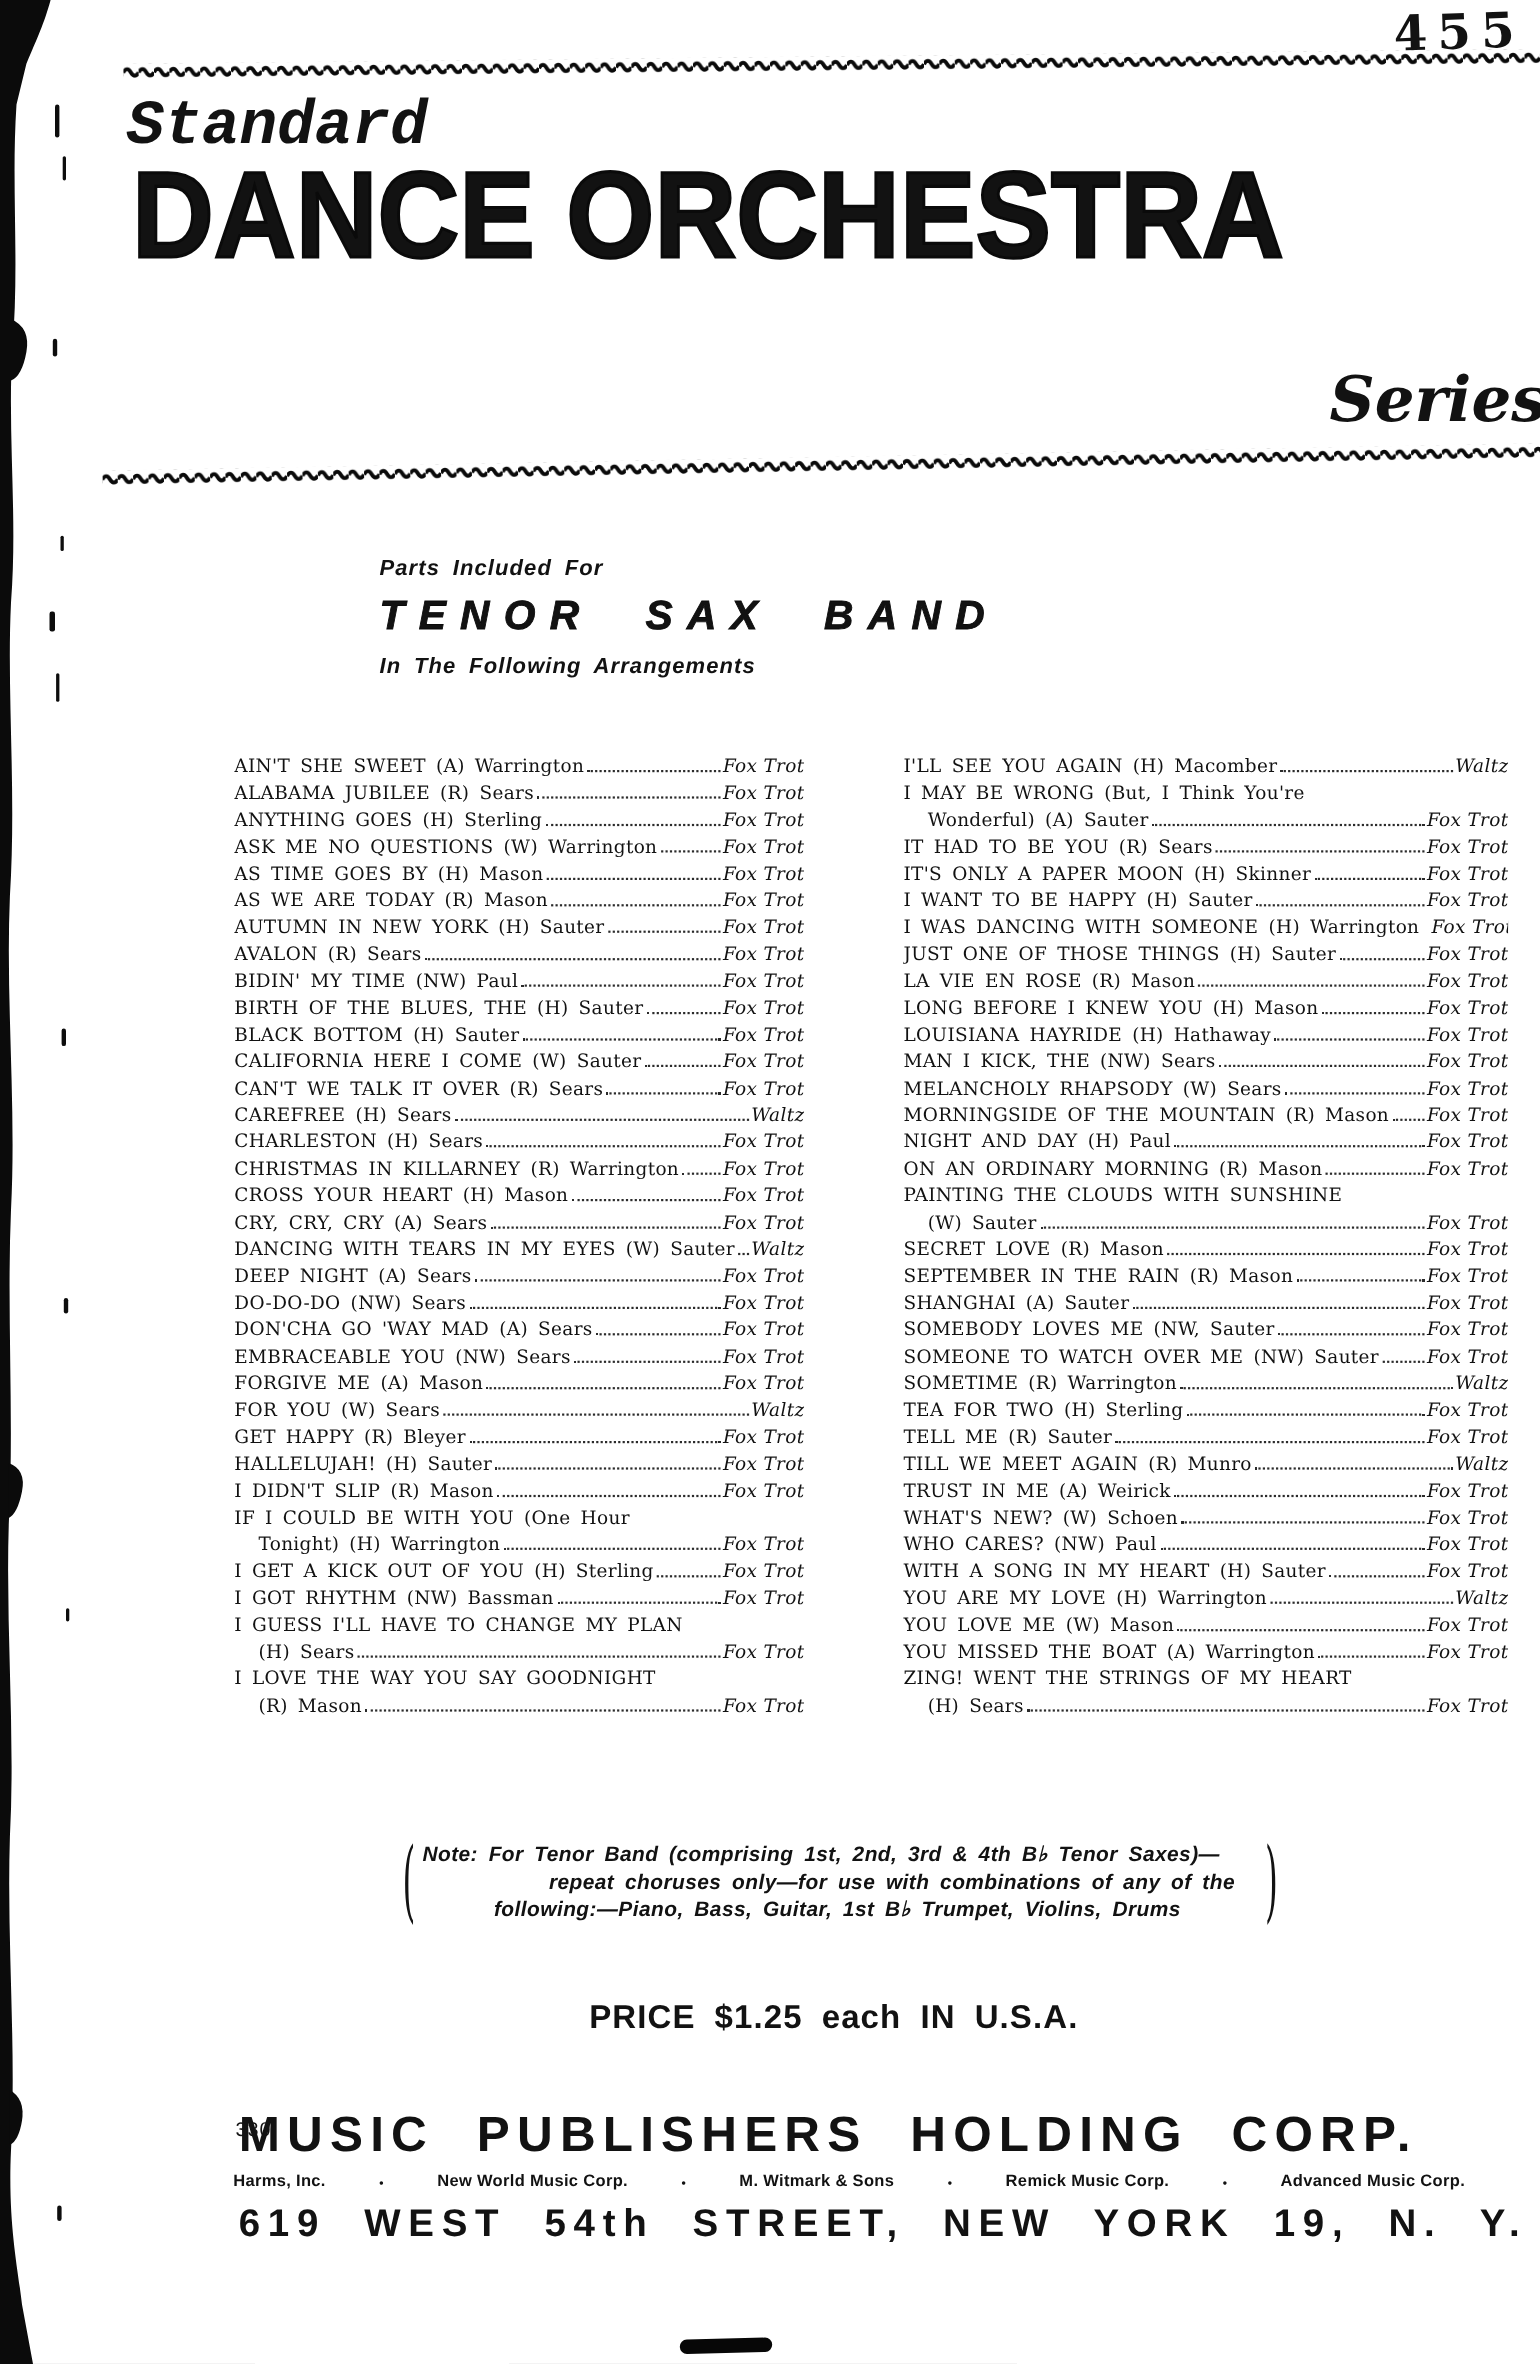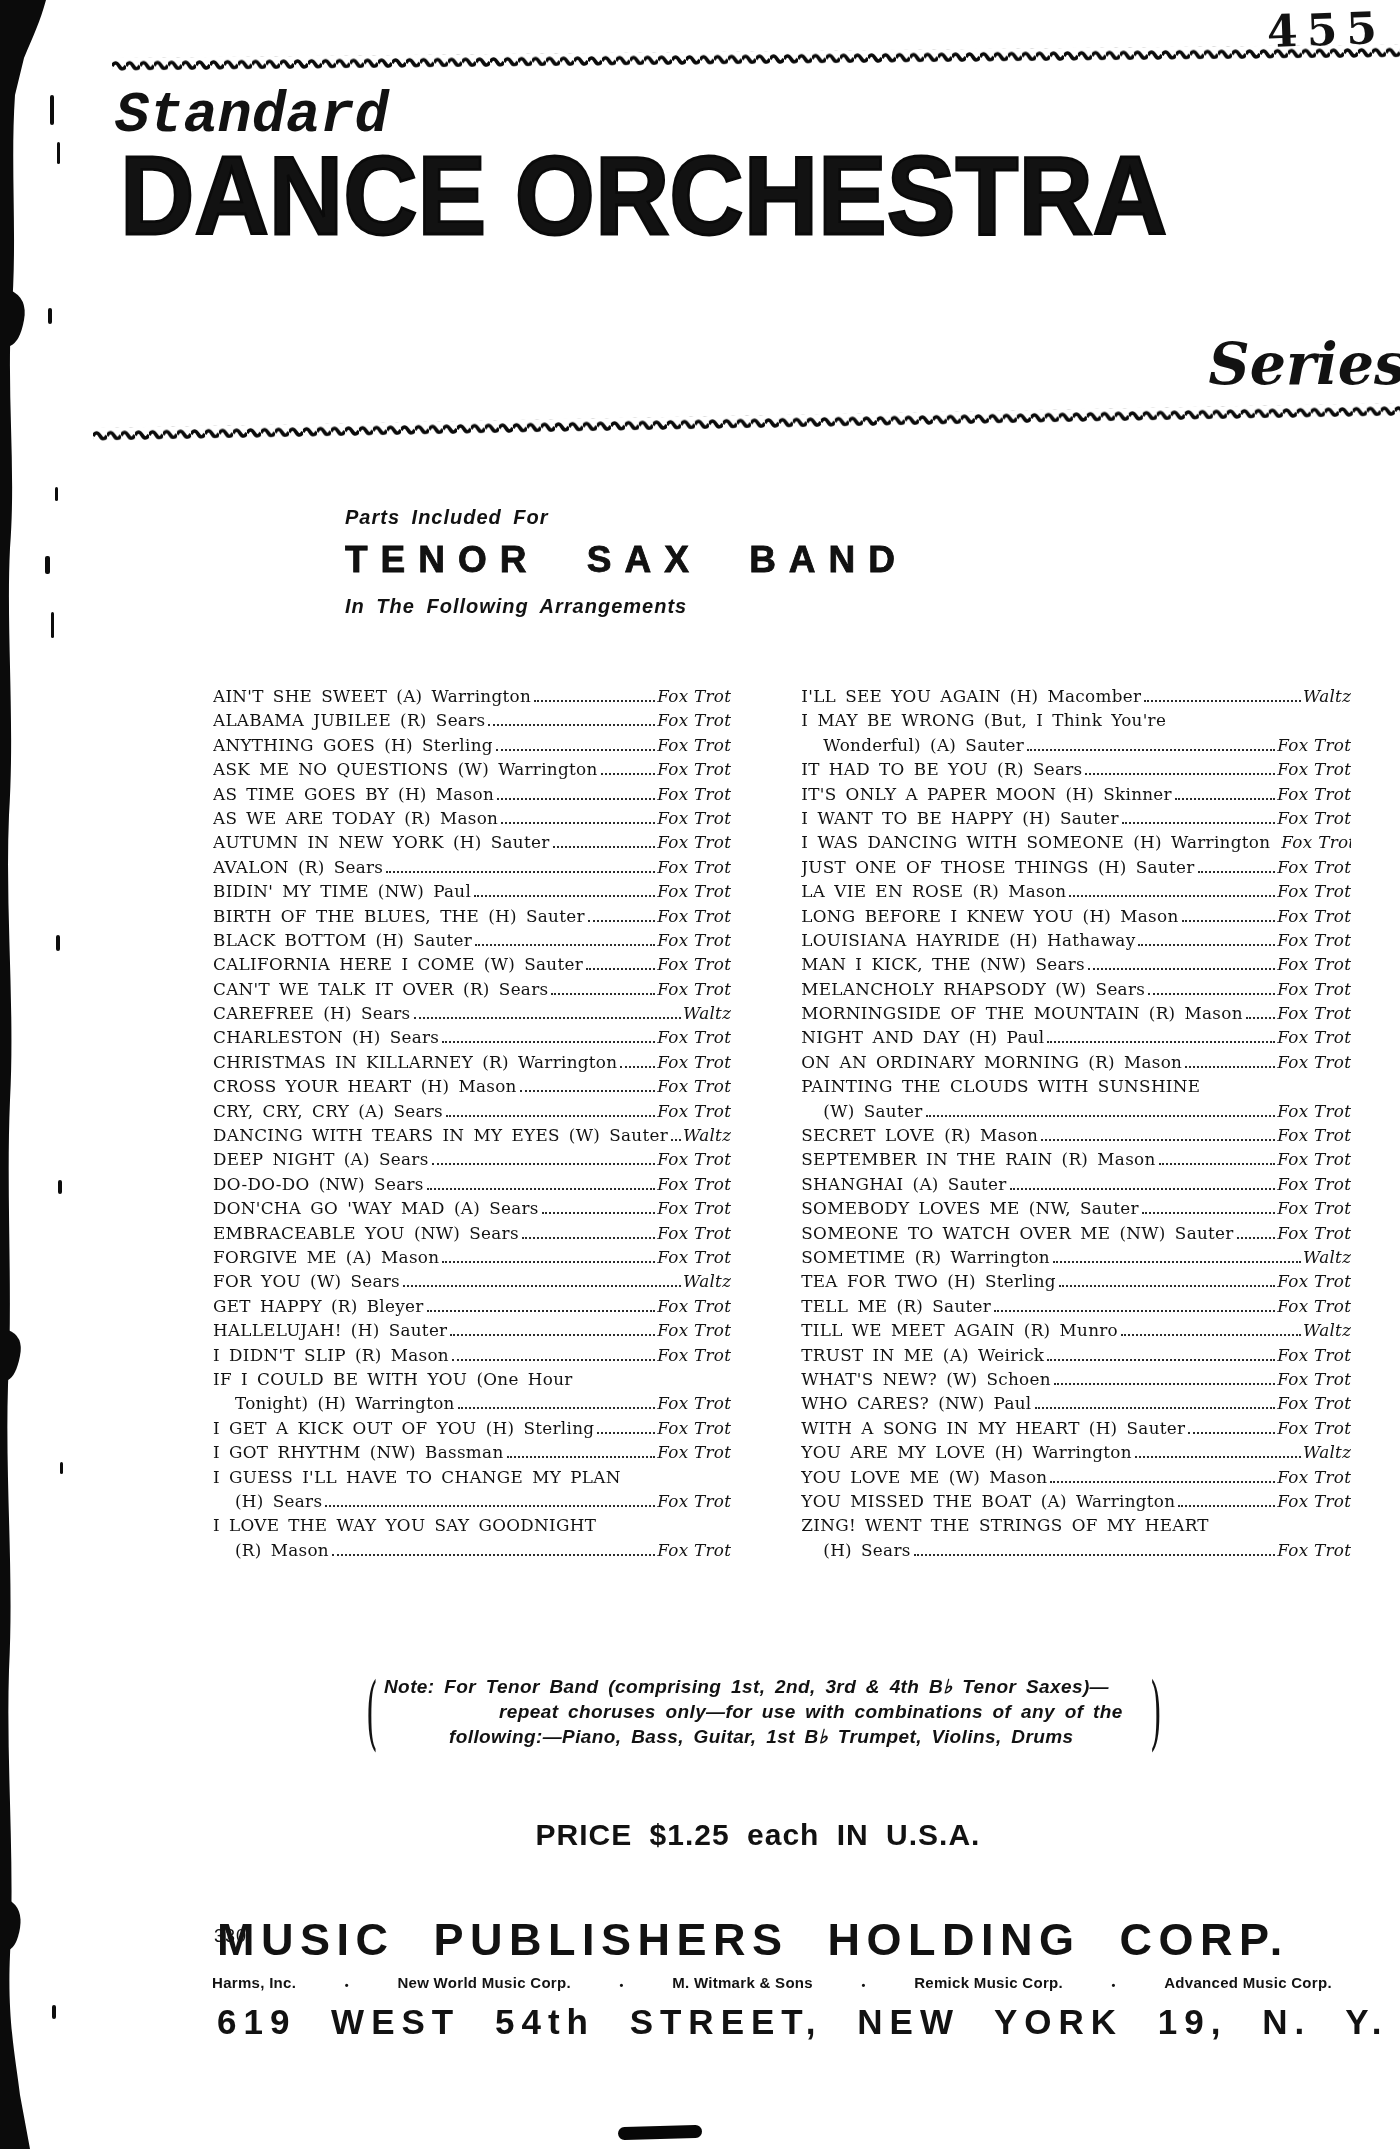--- a/index.html
+++ b/index.html
@@ -23,26 +23,26 @@
   .main-title{position:absolute;top:140px;left:120px;font-family:"Liberation Sans",sans-serif;
               font-weight:900;font-size:103px;line-height:1;white-space:nowrap;letter-spacing:0px;
               transform:scaleY(1.08);transform-origin:top left;-webkit-text-stroke:2.6px #0a0a0a;}
   .series{position:absolute;top:330px;right:-6px;font-style:italic;font-weight:700;font-size:57px;
           font-family:"DejaVu Serif",serif;}
 
   
   .parts-block{position:absolute;top:506px;left:345px;width:810px;
                font-family:"Liberation Sans",sans-serif;}
   .parts-pre,.parts-post{font-weight:700;font-style:italic;font-size:20px;letter-spacing:1px;word-spacing:5px;}
-  .band-name{margin-top:10px;font-weight:900;font-size:37px;letter-spacing:13px;word-spacing:24px;
+  .band-name{margin-top:10px;font-weight:900;font-size:37px;letter-spacing:13px;word-spacing:24px;font-style:italic;
              -webkit-text-stroke:0.8px #0a0a0a;}
   .parts-post{margin-top:14px;}
 
   
-  .song-columns{position:absolute;top:684px;left:213px;width:1126px;display:flex;gap:32px;font-size:16.8px;}
+  .song-columns{position:absolute;top:684px;left:213px;width:1126px;display:flex;gap:52px;font-size:16.8px;}
   .song-col{width:536px;}
   .song-col.right{width:550px;margin-left:38px;}
   .song-line{display:flex;align-items:baseline;height:24.4px;line-height:24.4px;overflow:hidden;}
   .song-title{white-space:nowrap;letter-spacing:0.3px;word-spacing:3.5px;}
   .song-line.cont .song-title{padding-left:22px;}
   .leader{flex:1;min-width:10px;border-bottom:2.4px dotted #2b2b2b;margin:0 2px 5px 3px;}
   .leader.none{border-bottom:none;min-width:6px;}
   .song-dance{white-space:nowrap;font-style:italic;letter-spacing:0.3px;}
 
   

